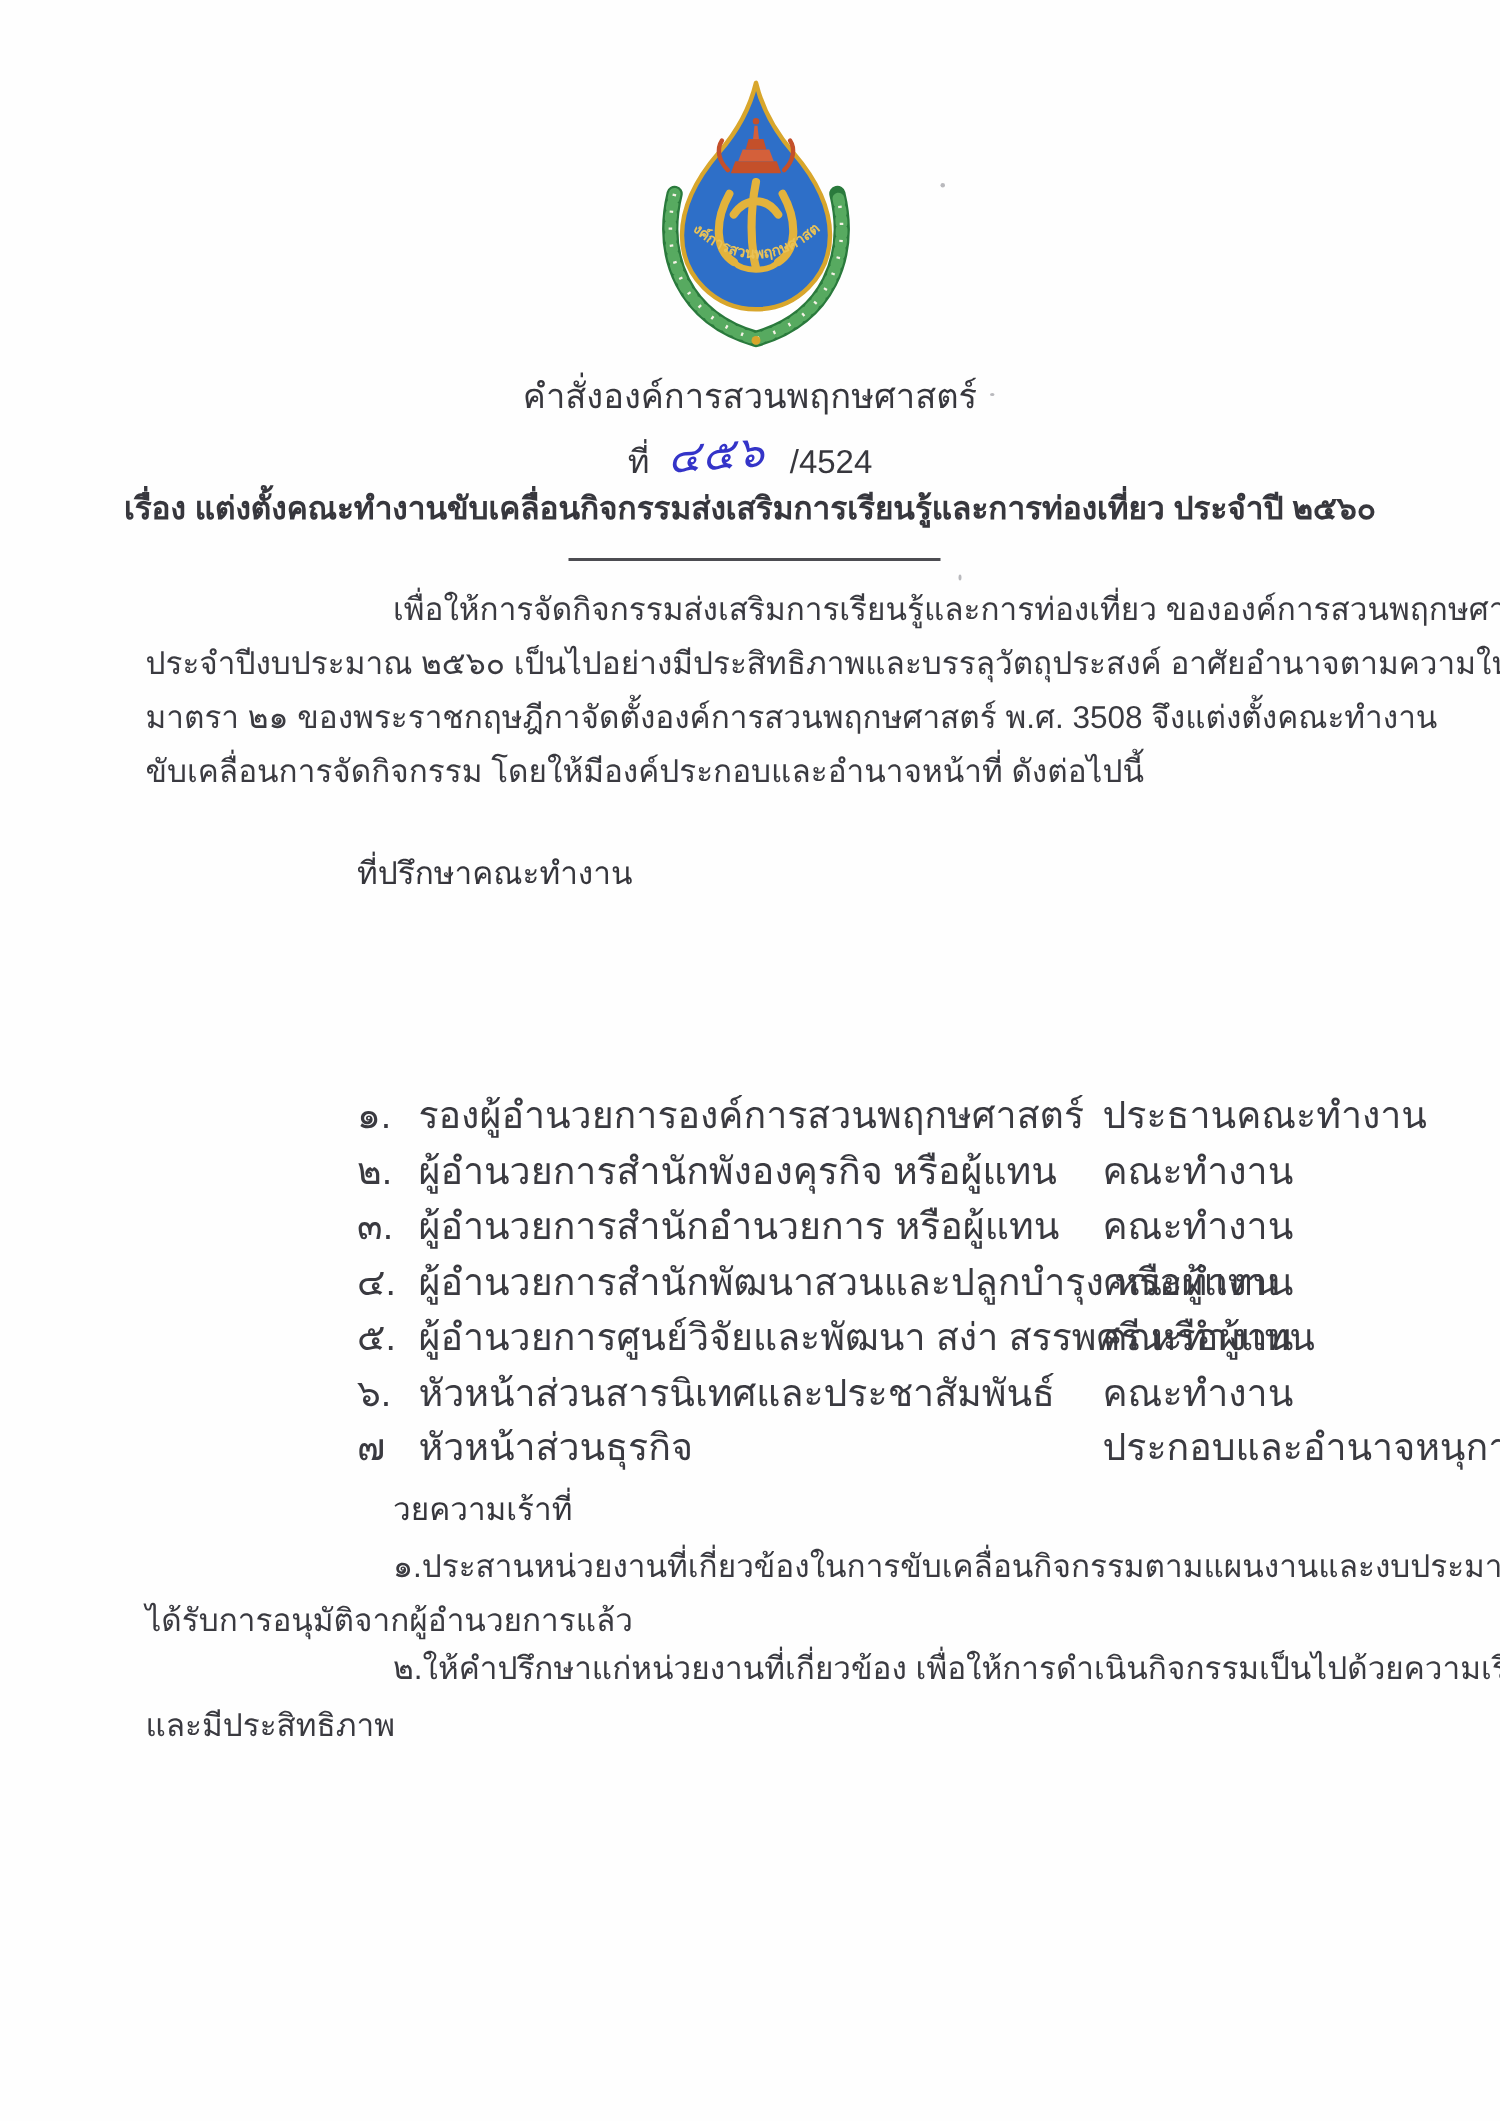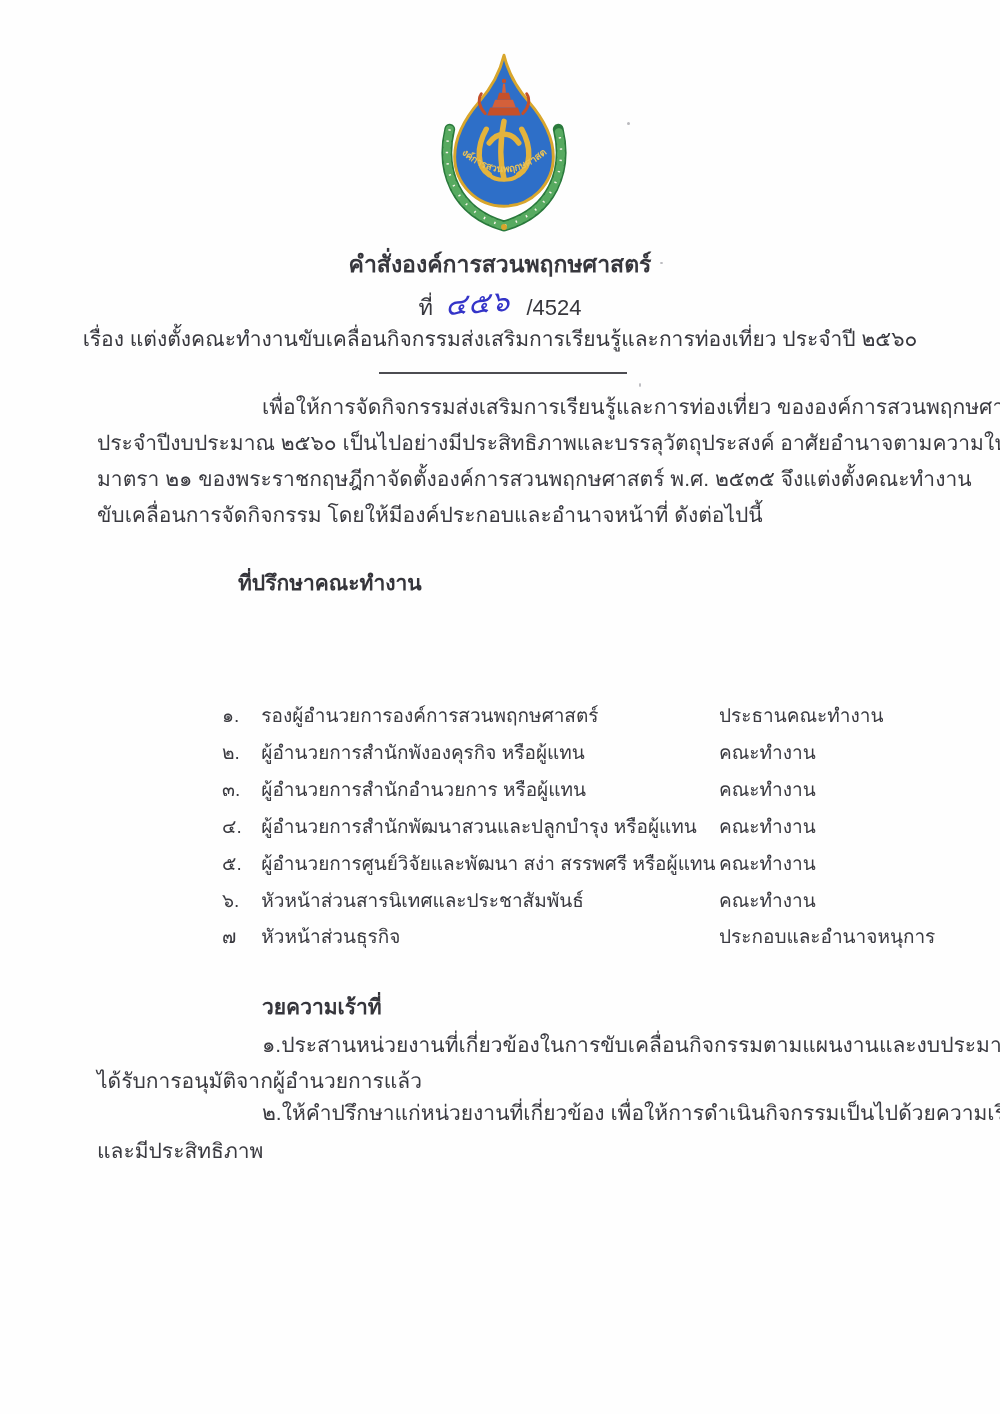--- a/index.html
+++ b/index.html
@@ -8,53 +8,53 @@
     width:1000px;height:1414px;
     margin:0 auto;
     background:#fefefe;
     font-family:"Liberation Sans", sans-serif;
     color:#3a3a40;
     overflow:hidden;
   }
   .logo{position:absolute;left:430px;top:52px;width:148px;height:190px;}
   .doc-title{
     position:absolute;top:246px;left:0;right:0;margin:0;
-    text-align:center;font-size:23px;font-weight:bold;color:#37373d;
+    text-align:center;font-size:23px;font-weight:normal;color:#37373d;
   }
   .doc-number{
     position:absolute;top:282px;left:0;right:0;
     text-align:center;font-size:22px;color:#37373d;
   }
   .handwritten{
     display:inline-block;
     color:#3434c8;
     font-size:29px;
     font-style:italic;
     transform:rotate(-4deg) translateY(-2px);
     margin:0 10px 0 6px;
     letter-spacing:1px;
   }
   .doc-subject{
     position:absolute;top:322px;left:0;right:0;
-    text-align:center;font-size:21px;font-weight:normal;color:#37373d;
+    text-align:center;font-size:21px;font-weight:bold;color:#37373d;
     white-space:nowrap;
   }
   .divider{
     position:absolute;top:372px;left:379px;
     width:248px;height:2px;background:#4c4c52;
   }
   .text-line{
     position:absolute;
     font-size:21px;line-height:30px;
     white-space:nowrap;
   }
-  .bold{font-weight:bold;color:#35353b;}
+  .bold{font-weight:normal;color:#35353b;}
   .member-row{
-    position:absolute;left:222px;right:40px;height:37px;
-    font-size:19px;line-height:31px;white-space:nowrap;
+    position:absolute;left:238px;right:40px;height:37px;
+    font-size:25px;line-height:31px;white-space:nowrap;margin-top:29px;
   }
   .m-no{display:inline-block;min-width:34px;}
   .m-role{position:absolute;left:497px;top:0;}
   .speck{position:absolute;background:#b9b9bd;border-radius:50%;}
 </style>
 </head>
 <body>
 
 <div class="page">
 
@@ -103,21 +103,21 @@
     <span class="handwritten">๔๕๖</span>
     <span>/4524</span>
   </div>
 
   <div class="doc-subject">เรื่อง  แต่งตั้งคณะทำงานขับเคลื่อนกิจกรรมส่งเสริมการเรียนรู้และการท่องเที่ยว ประจำปี ๒๕๖๐</div>
 
   <div class="divider"></div>
 
   <div class="text-line" style="top:392px;left:262px">เพื่อให้การจัดกิจกรรมส่งเสริมการเรียนรู้และการท่องเที่ยว ขององค์การสวนพฤกษศาสตร์</div>
   <div class="text-line" style="top:428px;left:97px">ประจำปีงบประมาณ ๒๕๖๐ เป็นไปอย่างมีประสิทธิภาพและบรรลุวัตถุประสงค์ อาศัยอำนาจตามความใน</div>
-  <div class="text-line" style="top:464px;left:97px">มาตรา ๒๑ ของพระราชกฤษฎีกาจัดตั้งองค์การสวนพฤกษศาสตร์ พ.ศ. ๒๕๓๕ จึงแต่งตั้งคณะทำงาน</div>
+  <div class="text-line" style="top:464px;left:97px">มาตรา ๒๑ ของพระราชกฤษฎีกาจัดตั้งองค์การสวนพฤกษศาสตร์ พ.ศ. 3508 จึงแต่งตั้งคณะทำงาน</div>
   <div class="text-line" style="top:500px;left:97px">ขับเคลื่อนการจัดกิจกรรม โดยให้มีองค์ประกอบและอำนาจหน้าที่ ดังต่อไปนี้</div>
 
   <div class="text-line bold" style="top:568px;left:238px">ที่ปรึกษาคณะทำงาน</div>
 
 
   <div class="member-row" style="top:700px">
     <span class="m-no">๑.</span>
     <span class="m-name">รองผู้อำนวยการองค์การสวนพฤกษศาสตร์</span>
     <span class="m-role">ประธานคณะทำงาน</span>
   </div>

